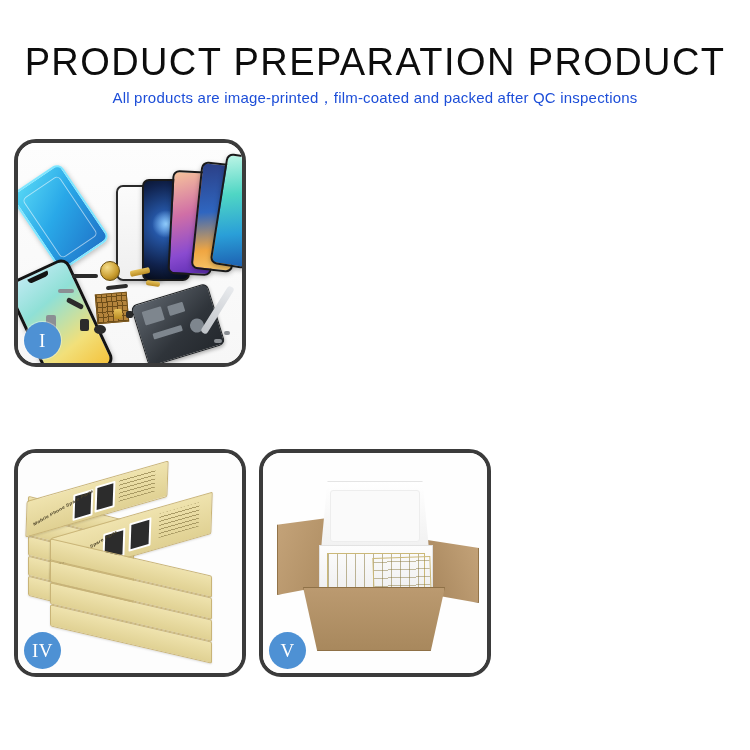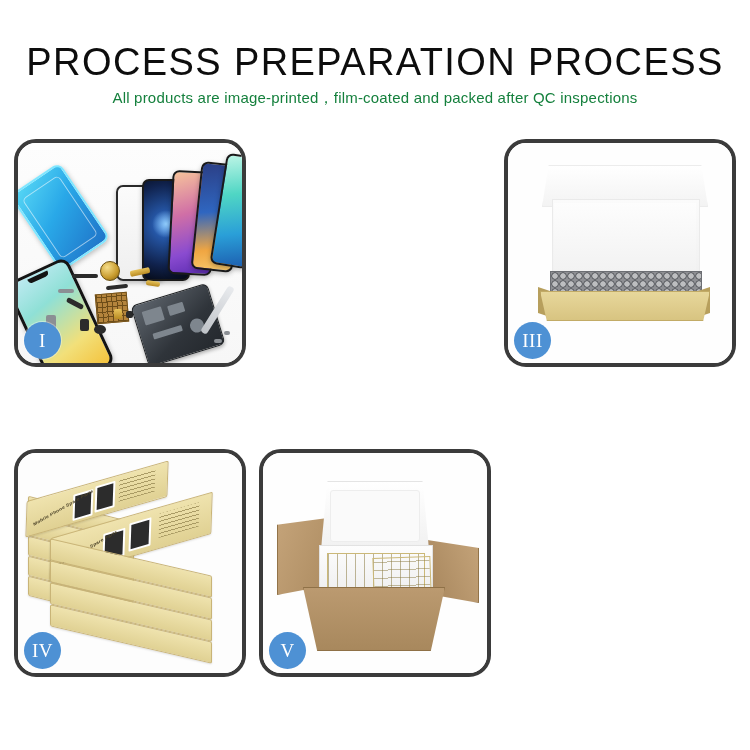--- a/index.html
+++ b/index.html
@@ -15,21 +15,21 @@
   .title{
     margin:0;padding:0;
     position:absolute;left:0;top:42px;width:750px;
     font-size:38px;line-height:40px;letter-spacing:1.4px;
     font-weight:400;color:#0d0d0d;white-space:nowrap;
   }
   .subtitle{
     margin:0;padding:0;
     position:absolute;left:0;top:88px;width:750px;
     font-size:15px;line-height:19px;letter-spacing:.2px;
-    font-weight:400;color:#15803d;white-space:nowrap;
+    font-weight:400;color:#1d4ed8;white-space:nowrap;
   }
 
   
   .grid{position:absolute;left:14px;top:139px;width:722px;height:552px;}
   .cell{position:absolute;width:232px;height:228px;}
   .c0{left:0;   top:0;}
   .c1{left:245px;top:0;}
   .c2{left:490px;top:0;}
   .c3{left:0;   top:310px;}
   .c4{left:245px;top:310px;}
@@ -273,21 +273,21 @@
   .sc-tape{position:absolute;background:rgba(150,126,90,.75);}
 
   .nosel{user-select:none;}
 </style>
 </head>
 <body>
 
 <div class="page nosel">
 
   <div class="header">
-    <h1 class="title">PROCESS PREPARATION PROCESS</h1>
+    <h1 class="title">PRODUCT PREPARATION PRODUCT</h1>
     <p class="subtitle">All products are image-printed，film-coated and packed after QC inspections</p>
   </div>
 
   <div class="grid">
 
     <div class="cell c0">
       <div class="panel">
         <div class="stage p1bg">
           <div class="ph film"></div>
           <div class="ph fan1"></div>
@@ -324,34 +324,20 @@
 
           <div class="screwdriver"></div>
           <div class="part grey" style="left:196px;top:196px;width:8px;height:4px;"></div>
           <div class="part grey" style="left:206px;top:188px;width:6px;height:4px;"></div>
         </div>
         <div class="badge">I</div>
       </div>
     </div>
 
 
-    <div class="cell c2">
-      <div class="panel">
-        <div class="stage p3bg">
-          <div class="wbox-lid"></div>
-          <div class="wbox-back"></div>
-          <div class="wbox-foam"></div>
-          <div class="wbox-tray"></div>
-          <div class="wbox-lcorner"></div>
-          <div class="wbox-rcorner"></div>
-          <div class="wbox-front"></div>
-        </div>
-        <div class="badge">III</div>
-      </div>
-    </div>
 
     <div class="cell c3">
       <div class="panel">
         <div class="stage p4bg">
 
           <div class="stackbox" style="left:10px;top:56px;width:104px;height:18px;transform:skewY(14deg);"></div>
           <div class="stackbox" style="left:10px;top:76px;width:104px;height:18px;transform:skewY(14deg);"></div>
           <div class="stackbox" style="left:10px;top:96px;width:104px;height:18px;transform:skewY(14deg);"></div>
           <div class="stackbox" style="left:10px;top:116px;width:104px;height:18px;transform:skewY(14deg);"></div>
           <div class="stackbox" style="left:10px;top:136px;width:104px;height:18px;transform:skewY(14deg);"></div>

